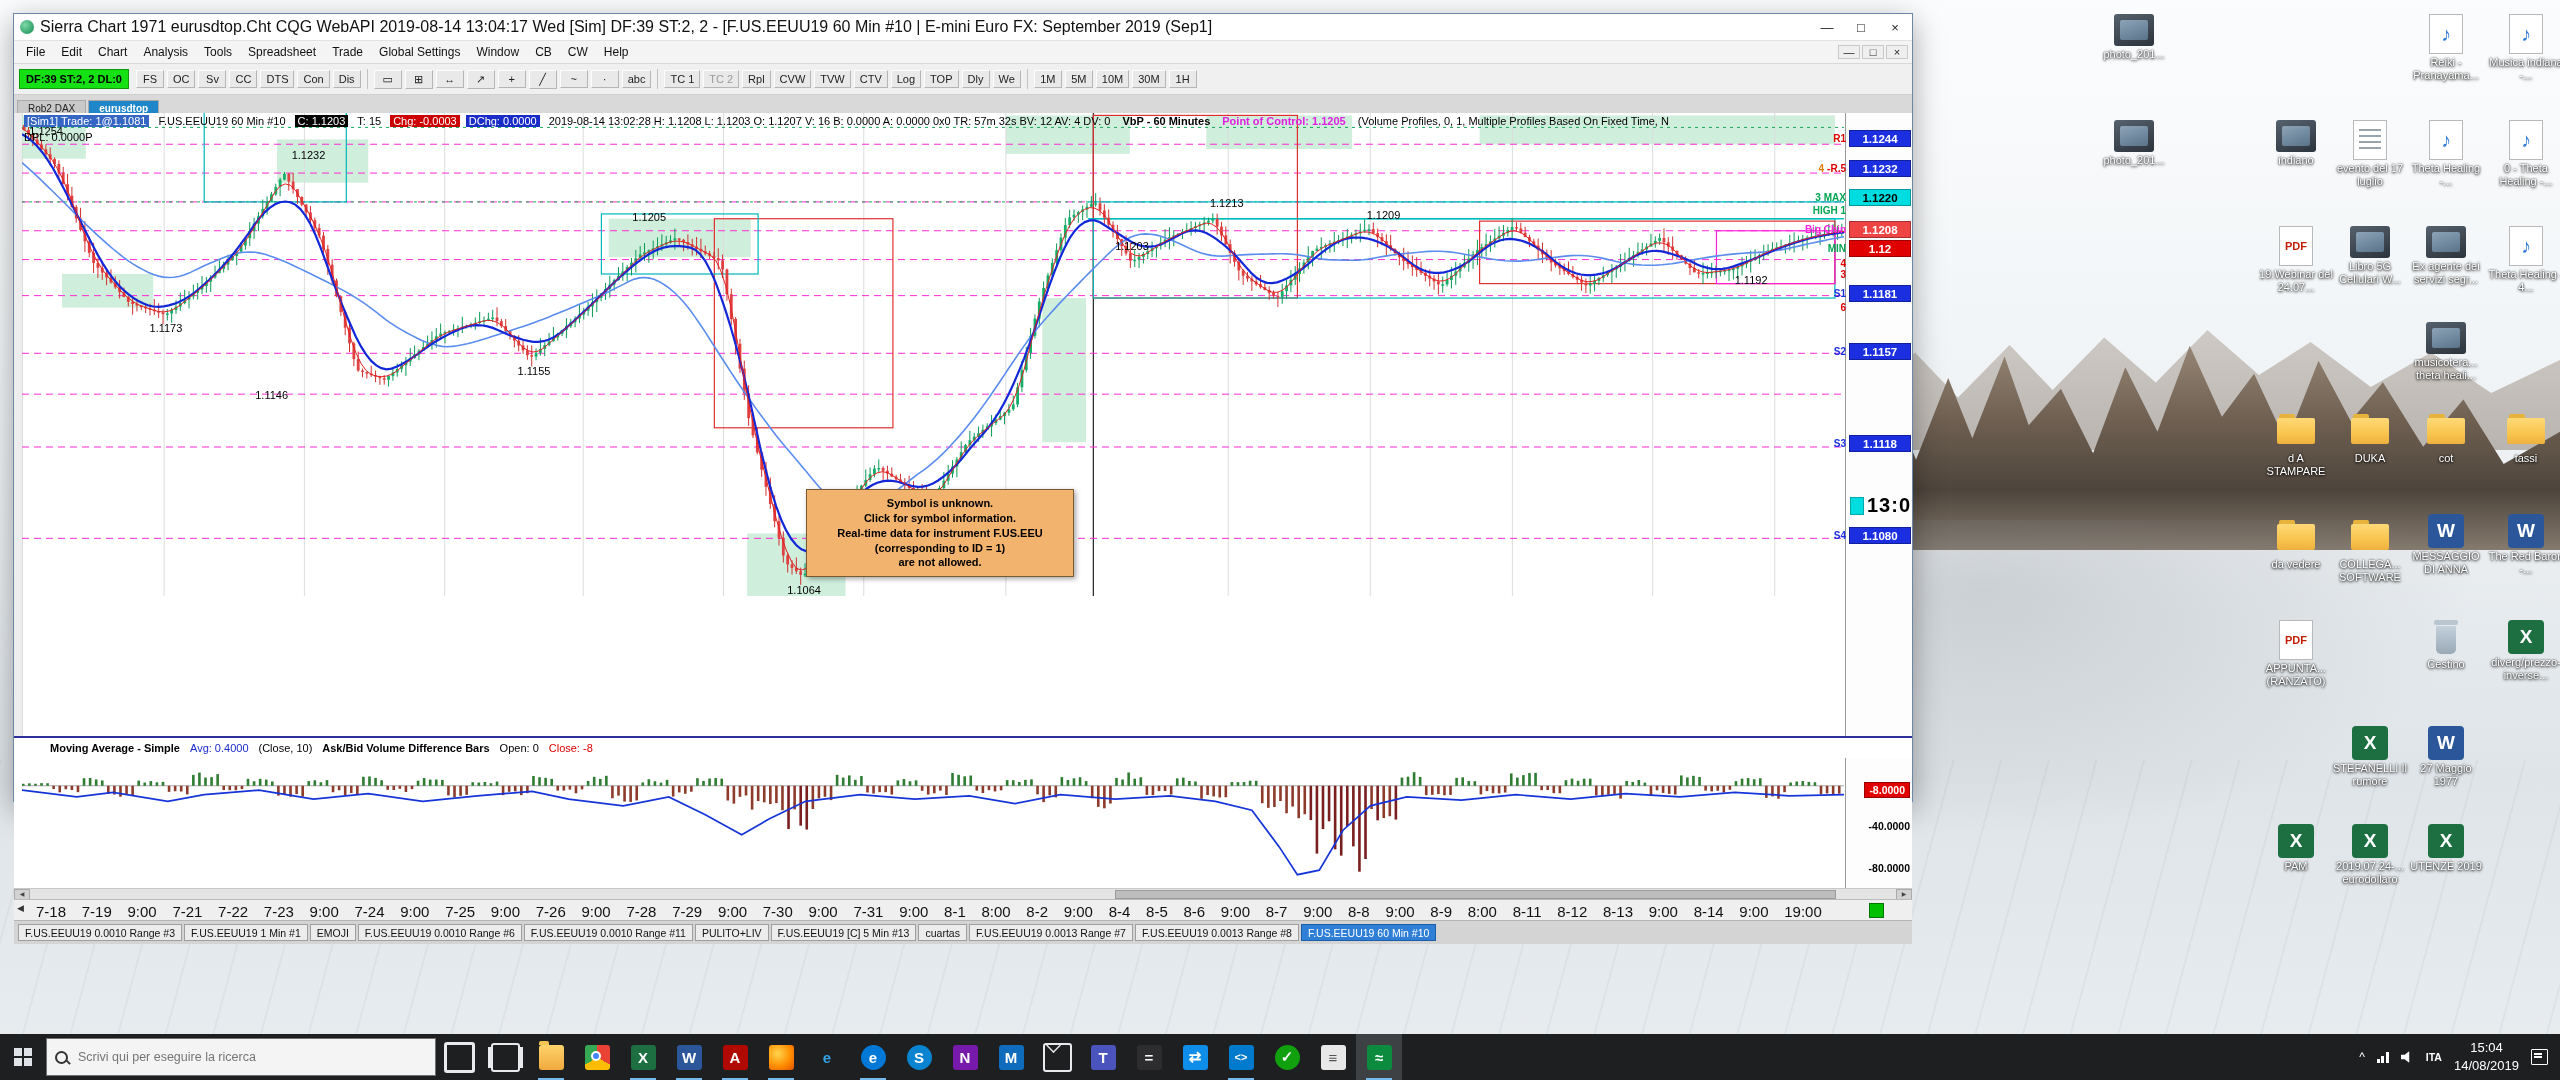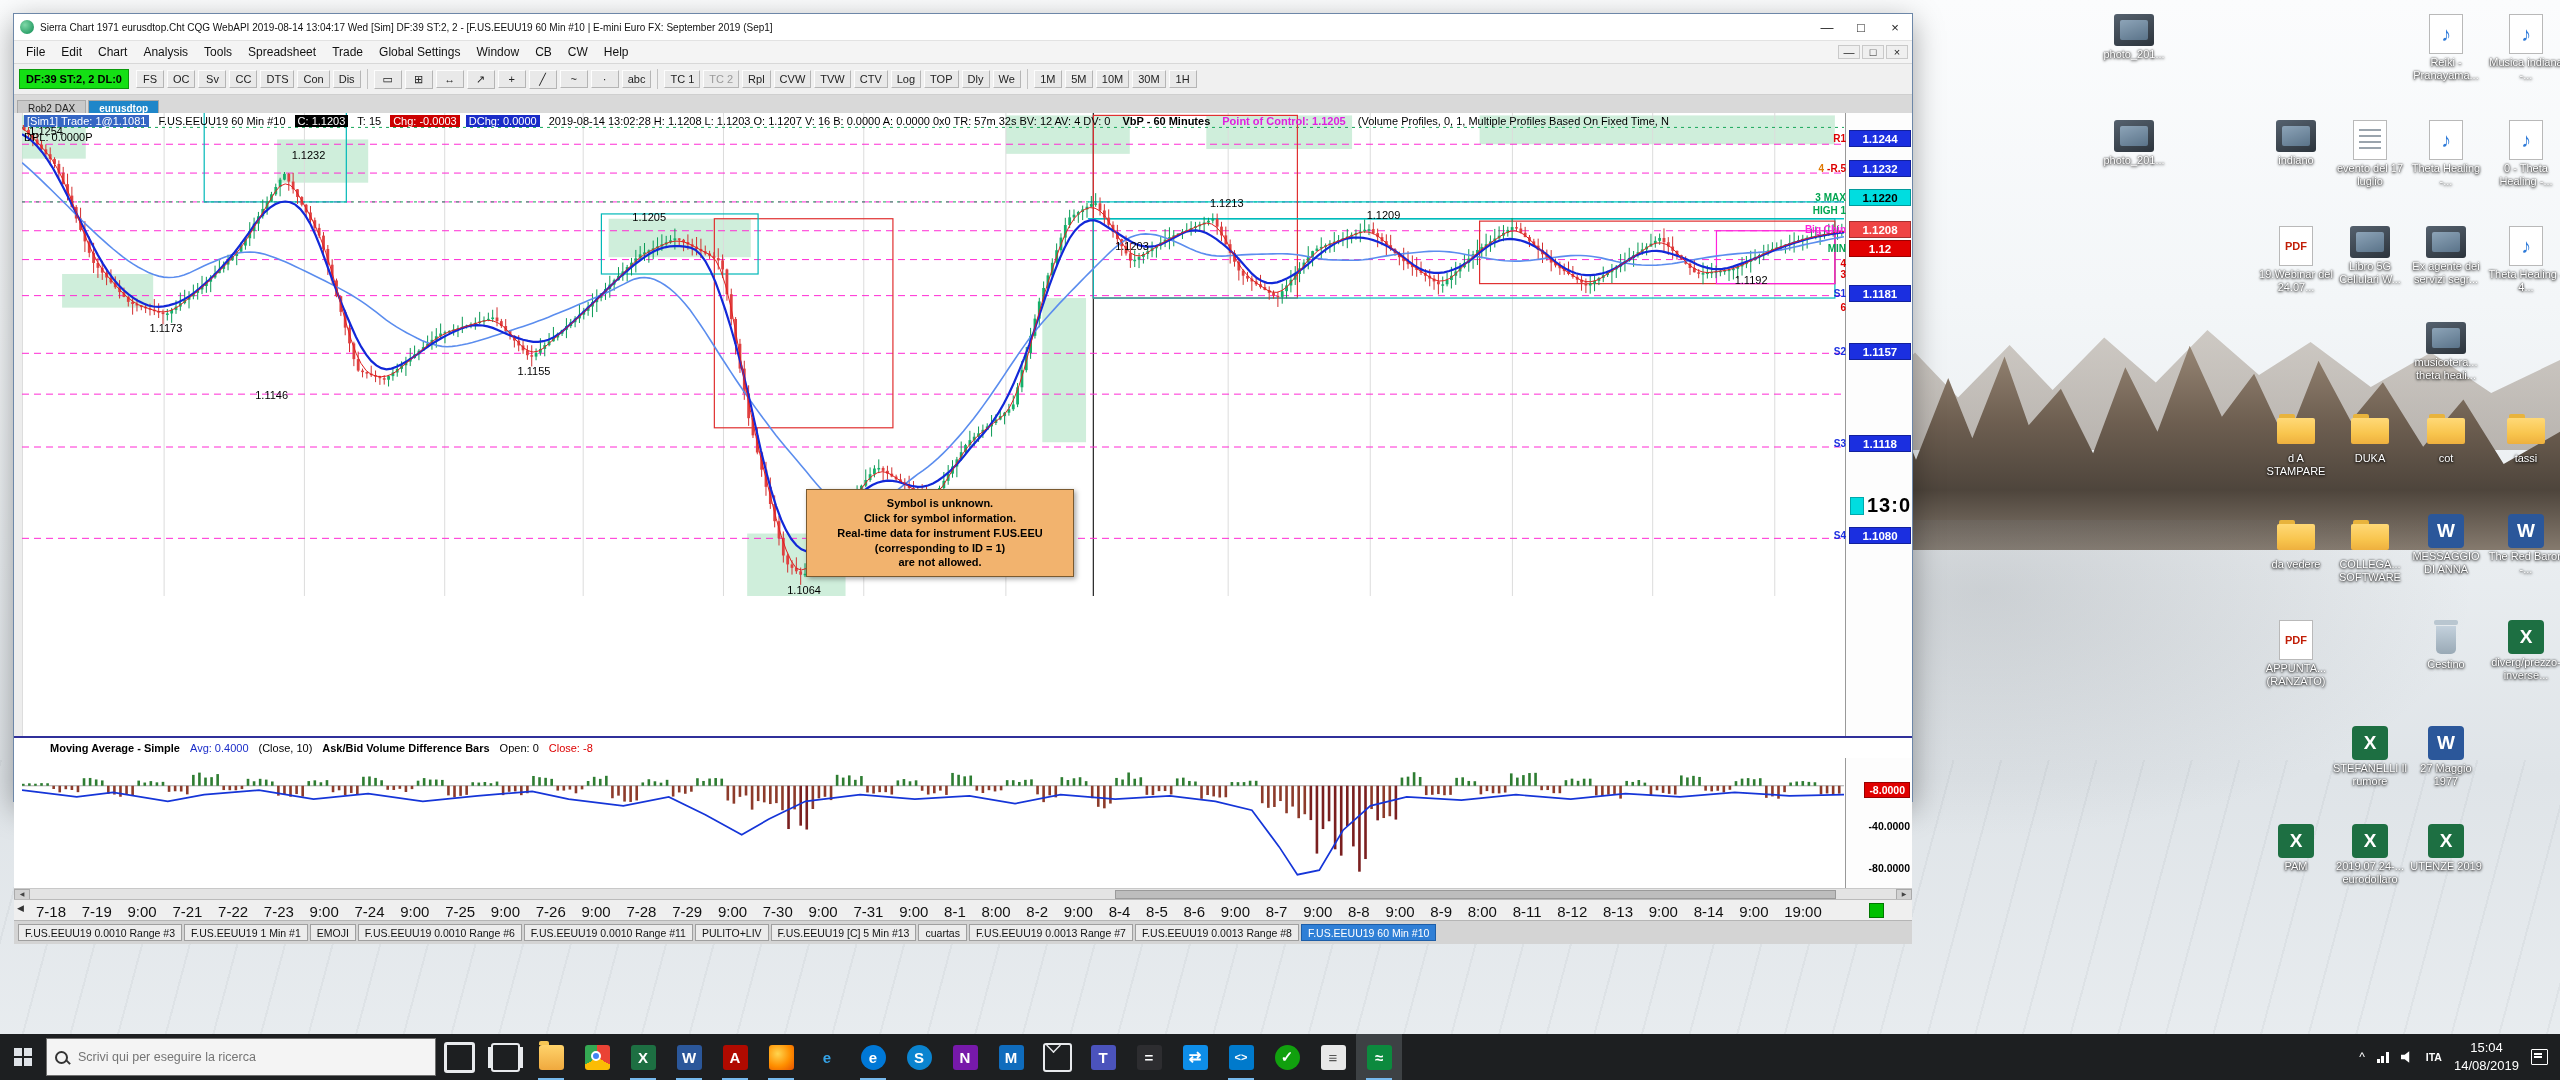--- a/index.html
+++ b/index.html
@@ -39,21 +39,21 @@
     background:linear-gradient(160deg,#8da4b8,#5a7389);border-radius:2px;}
   .ic-bin{width:28px;height:36px;position:relative;}
   .ic-bin::before{content:"";position:absolute;left:2px;top:0;width:24px;height:5px;background:#b9c6d0;border-radius:2px;}
   .ic-bin::after{content:"";position:absolute;left:4px;top:6px;width:20px;height:28px;
     background:linear-gradient(180deg,rgba(190,205,218,.85),rgba(140,158,172,.85));border-radius:0 0 5px 5px;}
   
   .window{position:absolute;left:13px;top:13px;width:1898px;height:787px;z-index:5;
     background:#f0f0f0;border:1px solid #6d87a8;box-shadow:0 8px 28px rgba(0,0,0,.35);}
   .titlebar{height:26px;background:#ffffff;display:flex;align-items:center;padding-left:6px;border-bottom:1px solid #e2e2e2;}
   .app-ico{width:14px;height:14px;border-radius:50%;background:radial-gradient(circle at 35% 35%,#7fd8a8,#0c8a50);margin-right:6px;flex:0 0 auto;}
-  .title-text{font-size:10px;color:#111;white-space:nowrap;overflow:hidden;flex:1;}
+  .title-text{font-size:16px;color:#111;white-space:nowrap;overflow:hidden;flex:1;}
   .winbtn{width:34px;height:26px;display:flex;align-items:center;justify-content:center;font-size:13px;color:#222;}
   .menubar{height:22px;background:#f4f4f4;display:flex;align-items:center;padding:0 4px;border-bottom:1px solid #d8d8d8;font-size:12px;}
   .menu-item{padding:2px 8px;color:#111;}
   .menu-ctrls{margin-left:auto;display:flex;gap:2px;}
   .mc{width:20px;text-align:center;font-size:11px;color:#222;border:1px solid #c9c9c9;background:#efefef;}
   .toolbar{height:30px;background:#f0f0f0;display:flex;align-items:center;gap:3px;padding:0 5px;border-bottom:1px solid #cfcfcf;font-size:11px;}
   .tb-status{background:#14e014;color:#000;font-weight:bold;padding:3px 6px;border:1px solid #0a9a0a;margin-right:4px;white-space:nowrap;}
   .tbtn{background:#e9e9e9;border:1px solid #b5b5b5;border-top-color:#fdfdfd;border-left-color:#fdfdfd;
     padding:2px 5px;color:#222;min-width:16px;text-align:center;white-space:nowrap;}
   .tbtn.dim{color:#9a9a9a}

